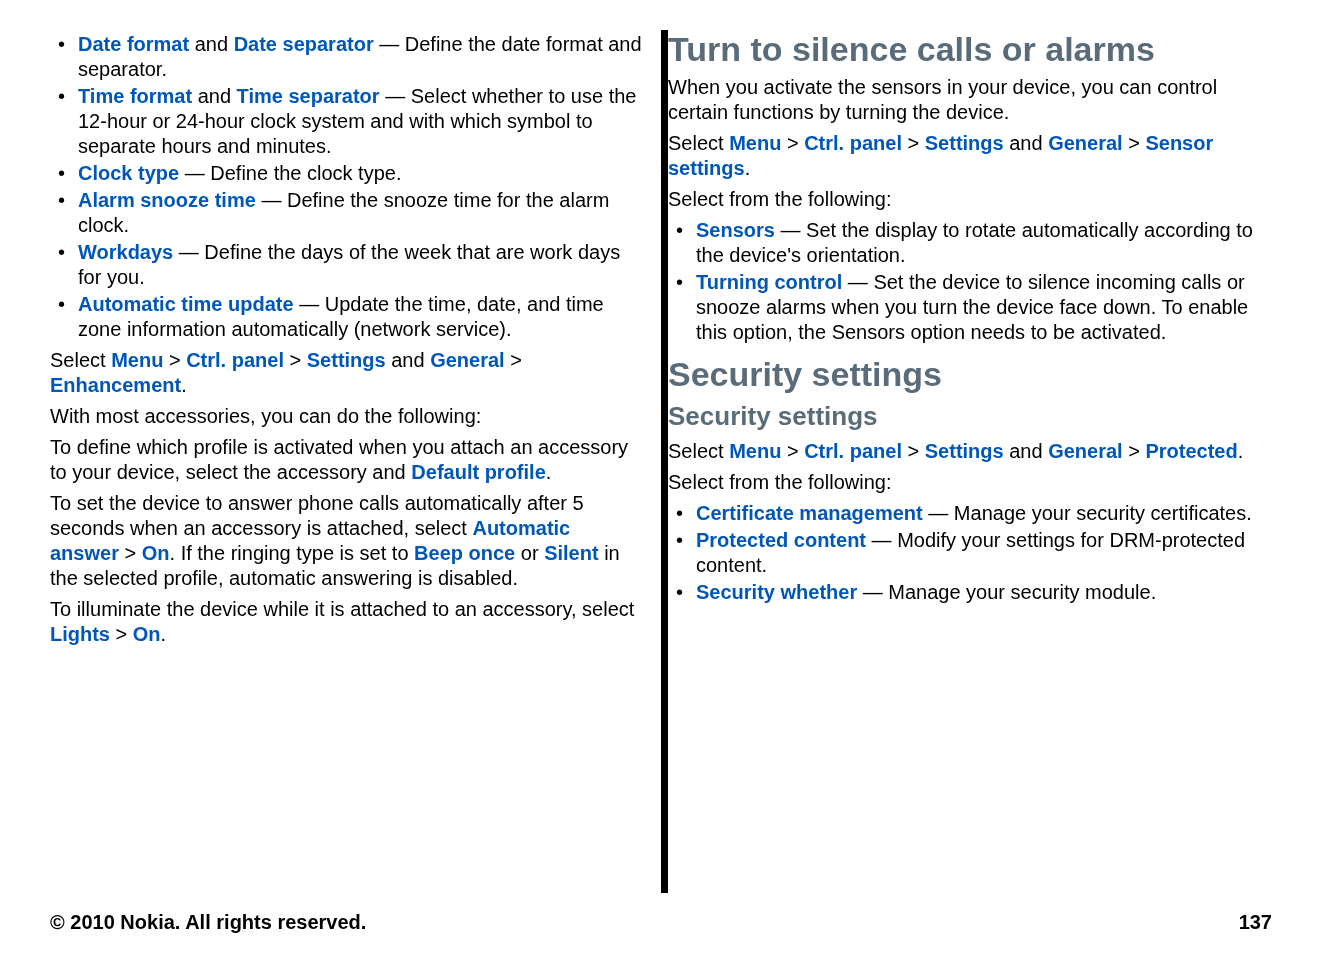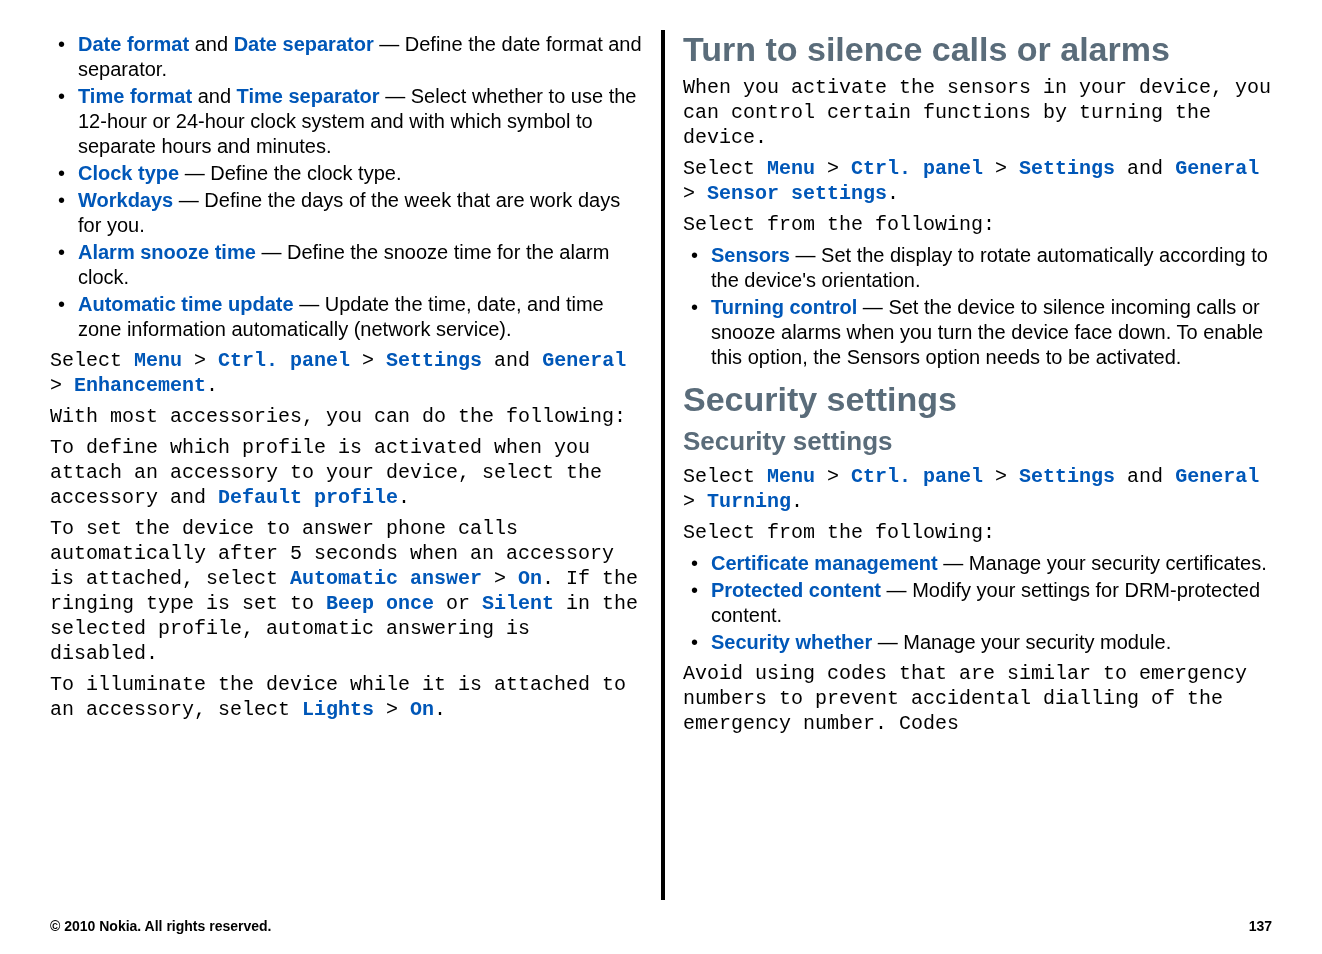--- a/index.html
+++ b/index.html
@@ -20,42 +20,41 @@
   .columns {
     flex: 1;
     display: flex;
   }
   .col {
     width: 50%;
     box-sizing: border-box;
     padding-right: 18px;
   }
   .col.right {
-    padding-left: 18px;
     padding-right: 0;
-    border-left: 4px solid #000000;
+    border-left: 7px solid #000000;
   }
   .h1 {
     font-size: 34px;
     font-weight: bold;
     color: #5a6c7a;
     margin: 10px 0 6px 0;
     line-height: 1.15;
   }
   .h2 {
     font-size: 26px;
     font-weight: bold;
     color: #5a6c7a;
     margin: 6px 0 4px 0;
   }
   .body {
     font-size: 20px;
     line-height: 1.25;
   }
-  .p { margin: 6px 0; font-family: Liberation Mono, monospace; }
+  .p { margin: 6px 0; }
   .link { color: #0057b8; font-weight: bold; }
   ul.bul {
     list-style: none;
     padding: 0;
     margin: 2px 0 6px 0;
   }
   ul.bul > li {
     position: relative;
     padding-left: 28px;
     margin: 2px 0;
@@ -64,21 +63,21 @@
     content: "•";
     position: absolute;
     left: 8px;
     top: 0;
     font-size: 20px;
     line-height: 1.25;
   }
   .footer {
     display: flex;
     justify-content: space-between;
-    font-size: 14px;
+    font-size: 20px;
     font-weight: bold;
     padding-top: 18px;
   }
   .gt { color: #000; font-weight: normal; }
 </style>
 </head>
 <body>
 
 <div class="page">
   <div class="columns">
@@ -88,24 +87,24 @@
         <li>
           <span class="link">Date format</span><span> and </span><span class="link">Date separator</span><span> — Define the date format and separator.</span>
         </li>
         <li>
           <span class="link">Time format</span><span> and </span><span class="link">Time separator</span><span> — Select whether to use the 12-hour or 24-hour clock system and with which symbol to separate hours and minutes.</span>
         </li>
         <li>
           <span class="link">Clock type</span><span>  — Define the clock type.</span>
         </li>
         <li>
-          <span class="link">Workdays</span><span>  — Define the days of the week that are work days for you.</span>
+          <span class="link">Alarm snooze time</span><span>  — Define the snooze time for the alarm clock.</span>
         </li>
         <li>
-          <span class="link">Alarm snooze time</span><span>  — Define the snooze time for the alarm clock.</span>
+          <span class="link">Workdays</span><span>  — Define the days of the week that are work days for you.</span>
         </li>
         <li>
           <span class="link">Automatic time update</span><span>  — Update the time, date, and time zone information automatically (network service).</span>
         </li>
       </ul>
 
 
       <div class="p">
         <span>Select </span><span class="link">Menu</span><span class="gt"> &gt; </span><span class="link">Ctrl. panel</span><span class="gt"> &gt; </span><span class="link">Settings</span><span> and </span><span class="link">General</span><span class="gt"> &gt; </span><span class="link">Enhancement</span><span>.</span>
       </div>
@@ -141,38 +140,37 @@
         </li>
         <li>
           <span class="link">Turning control</span><span>  — Set the device to silence incoming calls or snooze alarms when you turn the device face down. To enable this option, the Sensors option needs to be activated.</span>
         </li>
       </ul>
 
       <div class="h1">Security settings</div>
       <div class="h2">Security settings</div>
 
       <div class="p">
-        <span>Select </span><span class="link">Menu</span><span class="gt"> &gt; </span><span class="link">Ctrl. panel</span><span class="gt"> &gt; </span><span class="link">Settings</span><span> and </span><span class="link">General</span><span class="gt"> &gt; </span><span class="link">Turning</span><span>.</span>
+        <span>Select </span><span class="link">Menu</span><span class="gt"> &gt; </span><span class="link">Ctrl. panel</span><span class="gt"> &gt; </span><span class="link">Settings</span><span> and </span><span class="link">General</span><span class="gt"> &gt; </span><span class="link">Protected</span><span>.</span>
       </div>
 
       <div class="p">Select from the following:</div>
 
       <ul class="bul">
         <li>
           <span class="link">Certificate management</span><span>  — Manage your security certificates.</span>
         </li>
         <li>
           <span class="link">Protected content</span><span>  — Modify your settings for DRM-protected content.</span>
         </li>
         <li>
           <span class="link">Security whether</span><span>  — Manage your security module.</span>
         </li>
       </ul>
 
-      <div class="p">Avoid using codes that are similar to emergency numbers to prevent accidental dialling of the emergency number. Codes</div>
     </div>
   </div>
 
   <div class="footer">
     <span>© 2010 Nokia. All rights reserved.</span>
     <span>137</span>
   </div>
 </div>
 
 </body></html>

